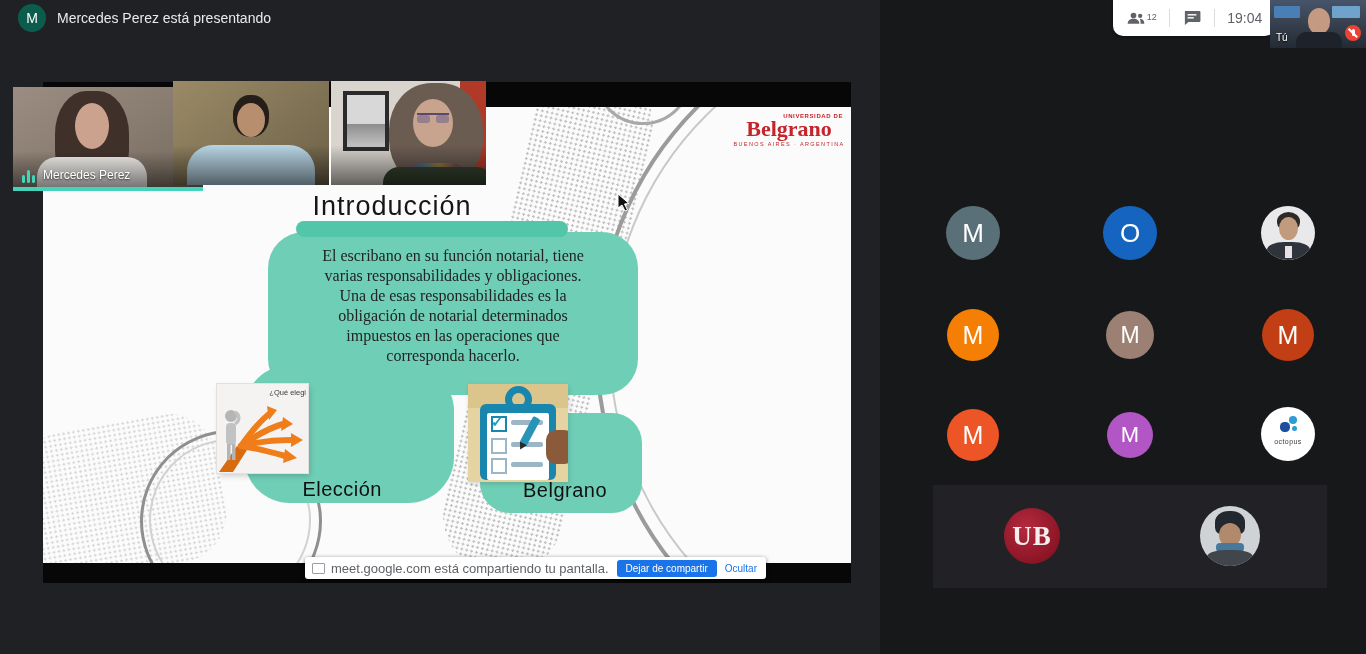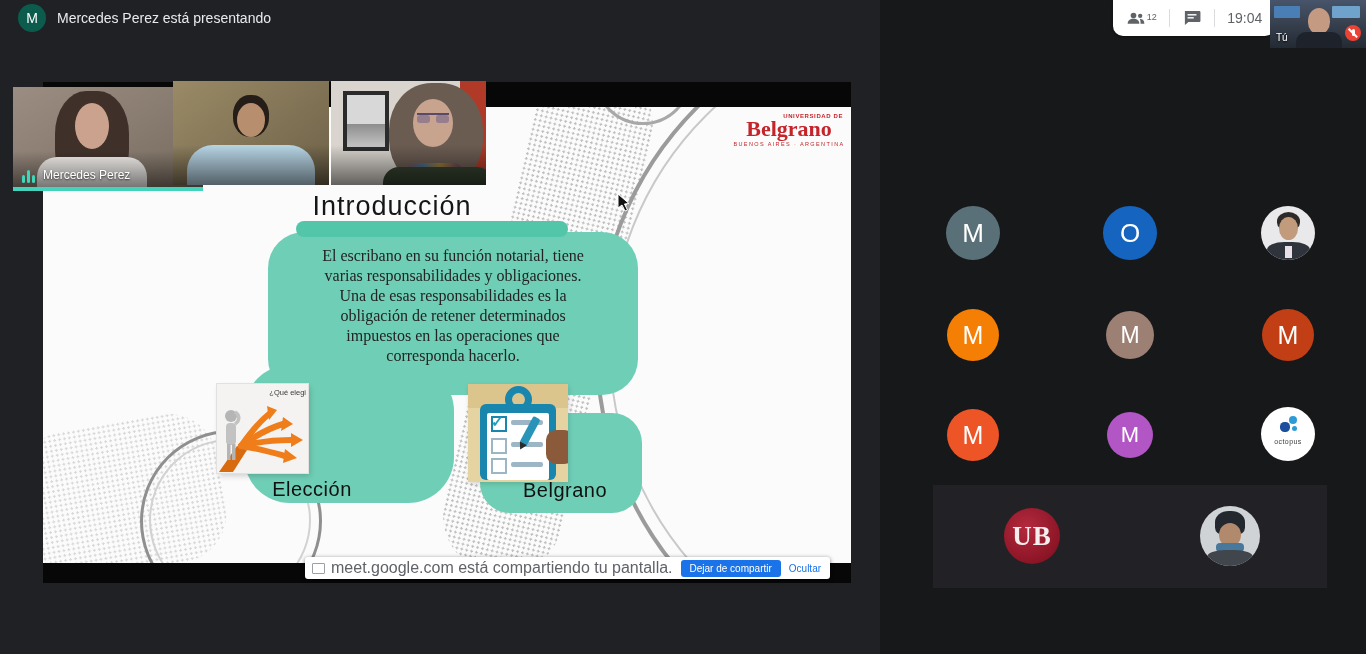--- a/index.html
+++ b/index.html
@@ -48,21 +48,21 @@
   .belgrano .l-top{font-size:6px;letter-spacing:.6px;text-align:right;padding-right:2px;font-weight:700;}
   .belgrano .l-word{font-family:"Liberation Serif",serif;font-size:22px;font-weight:700;line-height:20px;}
   .belgrano .l-bottom{font-size:5.5px;letter-spacing:1.4px;margin-top:2px;}
 
   .slide-body{position:absolute;left:218px;top:139px;width:384px;text-align:center;z-index:4;
       font-family:"Liberation Serif",serif;font-size:16px;line-height:20px;color:#232323;}
 
   .img-choice{position:absolute;left:174px;top:277px;width:91px;height:89px;background:#f4f3f1;
       box-shadow:0 0 0 1px #e2e1df,2px 3px 6px rgba(0,0,0,.18);z-index:4;overflow:hidden;}
   .img-choice .cap{position:absolute;right:2px;top:4px;font-size:7.5px;color:#3a3a3a;}
-  .label-choice{position:absolute;left:199px;top:371px;width:140px;text-align:center;font-size:20px;
+  .label-choice{position:absolute;left:199px;top:371px;width:140px;text-align:right;font-size:20px;
       color:#101010;z-index:4;letter-spacing:.5px;}
 
   .img-goals{position:absolute;left:425px;top:277px;width:100px;height:98px;background:#e6d3a2;
       z-index:4;overflow:hidden;box-shadow:1px 2px 5px rgba(0,0,0,.15);}
   .gi-ribbon{position:absolute;left:0;top:0;width:100%;height:24px;background:#dcc58c;}
   .gi-ring{position:absolute;left:37px;top:2px;width:13px;height:13px;border-radius:50%;border:7px solid #1886ad;}
   .gi-board{position:absolute;left:12px;top:20px;width:76px;height:76px;background:#1886ad;border-radius:6px;}
   .gi-paper{position:absolute;left:19px;top:29px;width:62px;height:67px;background:#fff;border-radius:2px;}
   .gi-box{position:absolute;width:12px;height:12px;border:2.5px solid #1886ad;background:#fff;}
   .gi-box.b2,.gi-box.b3{border-color:#9db6c6;}
@@ -75,21 +75,21 @@
       border-right:4px solid transparent;border-top:7px solid #2b2b2b;}
   .label-goals{position:absolute;left:442px;top:372px;width:160px;text-align:center;font-size:20px;
       color:#101010;z-index:4;letter-spacing:.5px;}
 
   .cursor{position:absolute;left:574px;top:86px;z-index:10;}
 
   
   .share-banner{position:absolute;left:305px;top:557px;height:22px;background:#fff;border-radius:3px;
       display:flex;align-items:center;padding:0 7px;z-index:6;box-shadow:0 1px 4px rgba(0,0,0,.5);}
   .sb-icon{width:11px;height:9px;border:1.5px solid #9aa0a6;border-radius:1px;margin-right:6px;}
-  .sb-msg{font-size:16px;color:#5f6368;white-space:nowrap;}
+  .sb-msg{font-size:13px;color:#5f6368;white-space:nowrap;}
   .sb-btn{margin-left:8px;background:#1a73e8;color:#fff;font-size:10px;border:none;border-radius:3px;
       padding:3px 9px;white-space:nowrap;cursor:pointer;}
   .sb-link{margin-left:8px;margin-right:2px;color:#1a73e8;font-size:10px;white-space:nowrap;cursor:pointer;}
 
   
   .top-pill{position:absolute;left:1113px;top:0;width:162px;height:36px;background:#fff;
       border-radius:0 0 10px 10px;display:flex;align-items:center;justify-content:space-evenly;
       z-index:7;box-shadow:0 1px 3px rgba(0,0,0,.45);color:#5f6368;}
   .pill-div{width:1px;height:18px;background:#dadce0;}
   .ppl{display:flex;align-items:flex-start;cursor:pointer;}
@@ -207,21 +207,21 @@
       <div class="belgrano">
         <div class="l-top">UNIVERSIDAD DE</div>
         <div class="l-word">Belgrano</div>
         <div class="l-bottom">BUENOS AIRES · ARGENTINA</div>
       </div>
 
       <div class="slide-body">
         <div>El escribano en su función notarial, tiene</div>
         <div>varias responsabilidades y obligaciones.</div>
         <div>Una de esas responsabilidades  es la</div>
-        <div>obligación de retener determinados</div>
+        <div>obligación de notarial determinados</div>
         <div>impuestos en las operaciones que</div>
         <div>corresponda hacerlo.</div>
       </div>
 
       <div class="img-choice">
         <span class="cap">¿Qué elegi</span>
         <svg width="91" height="89" viewBox="0 0 91 89">
           <path d="M2 88 L20 62 L30 66 L16 88 Z" fill="#d86a10"></path>
           <g stroke="#ef7d1a" stroke-width="6" fill="none" stroke-linecap="round">
             <path d="M24 62 C34 48 42 38 52 30"></path>

